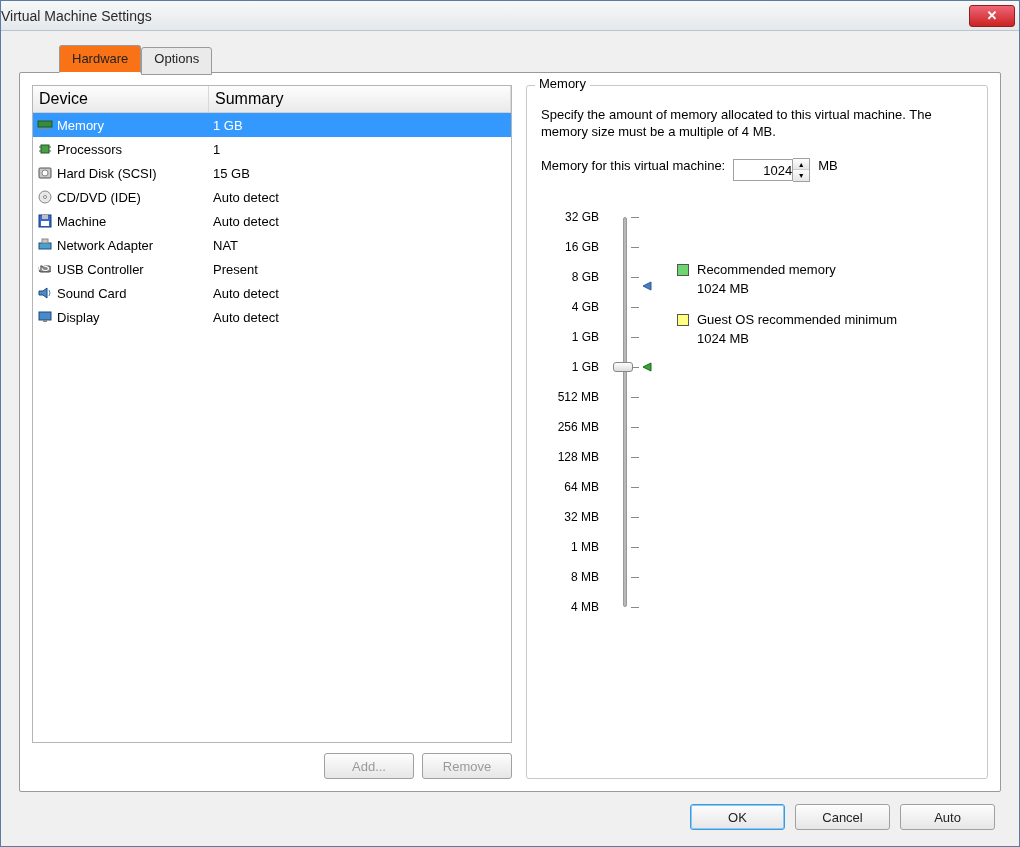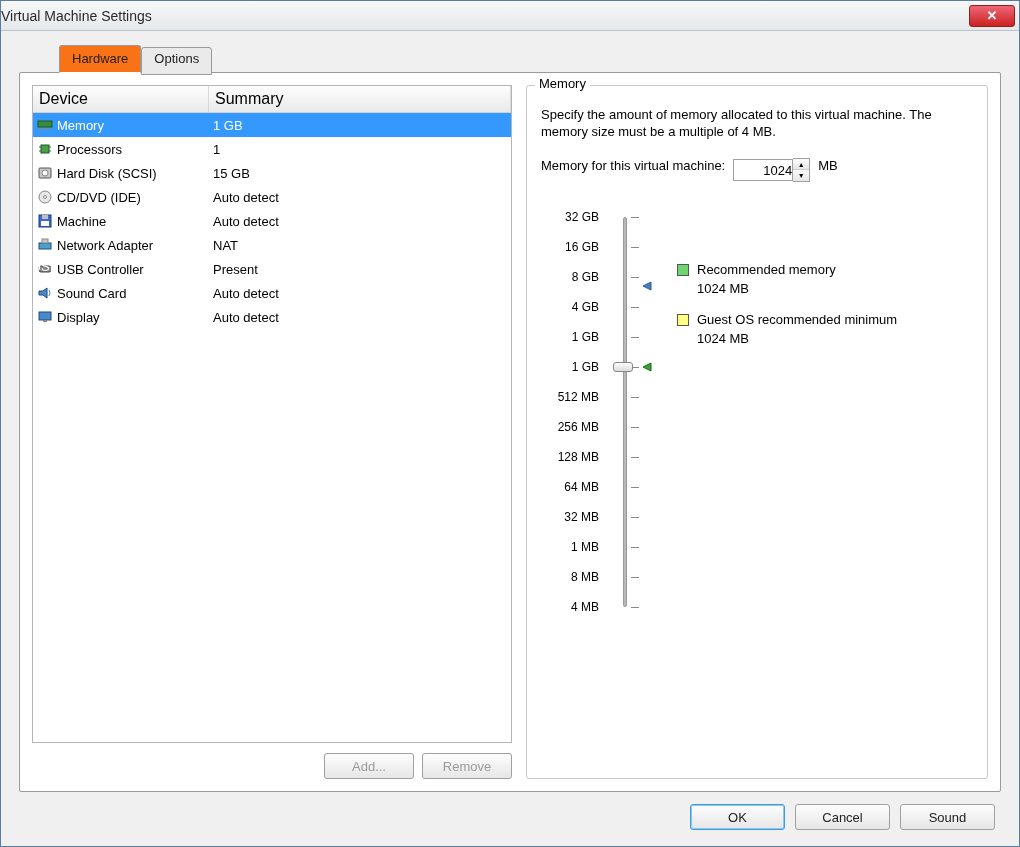--- a/index.html
+++ b/index.html
@@ -307,16 +307,16 @@
             </div>
           </div>
         </div>
 
       </div>
     </div>
 
     <div class="dialog-actions">
       <button class="btn primary">OK</button>
       <button class="btn">Cancel</button>
-      <button class="btn">Sound</button>
+      <button class="btn">Auto</button>
     </div>
   </div>
 </div>
 
 </body></html>

